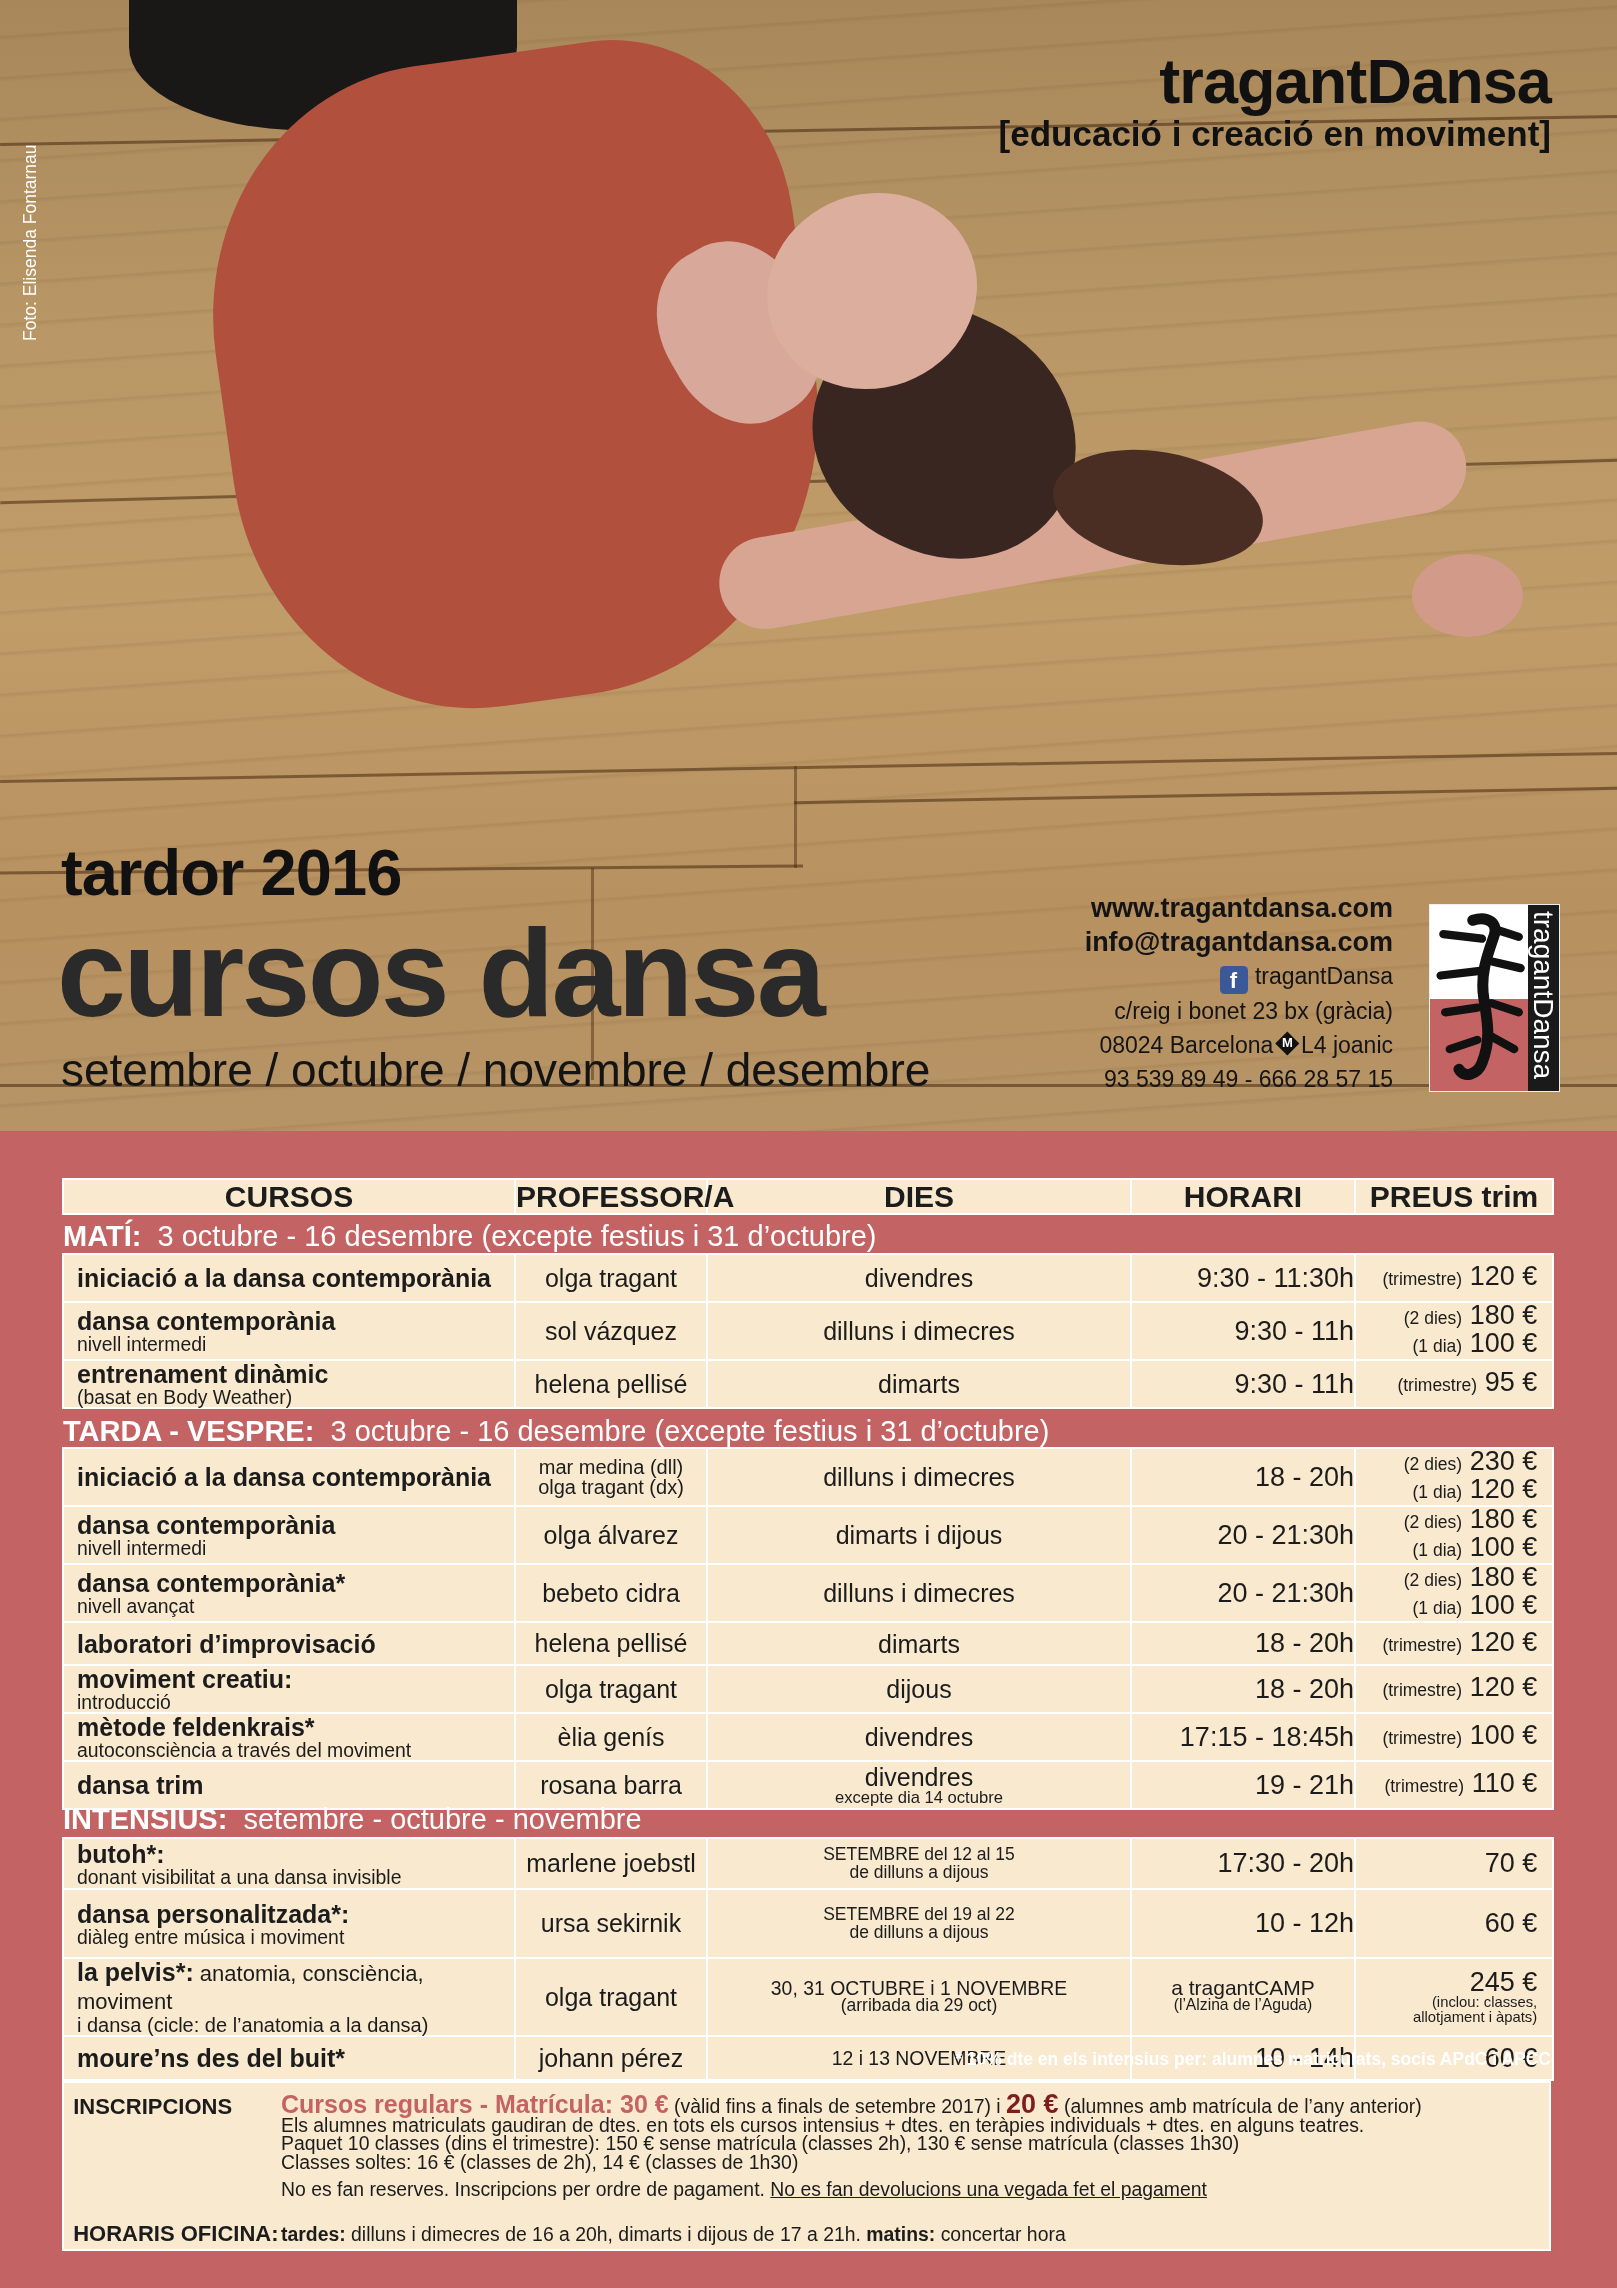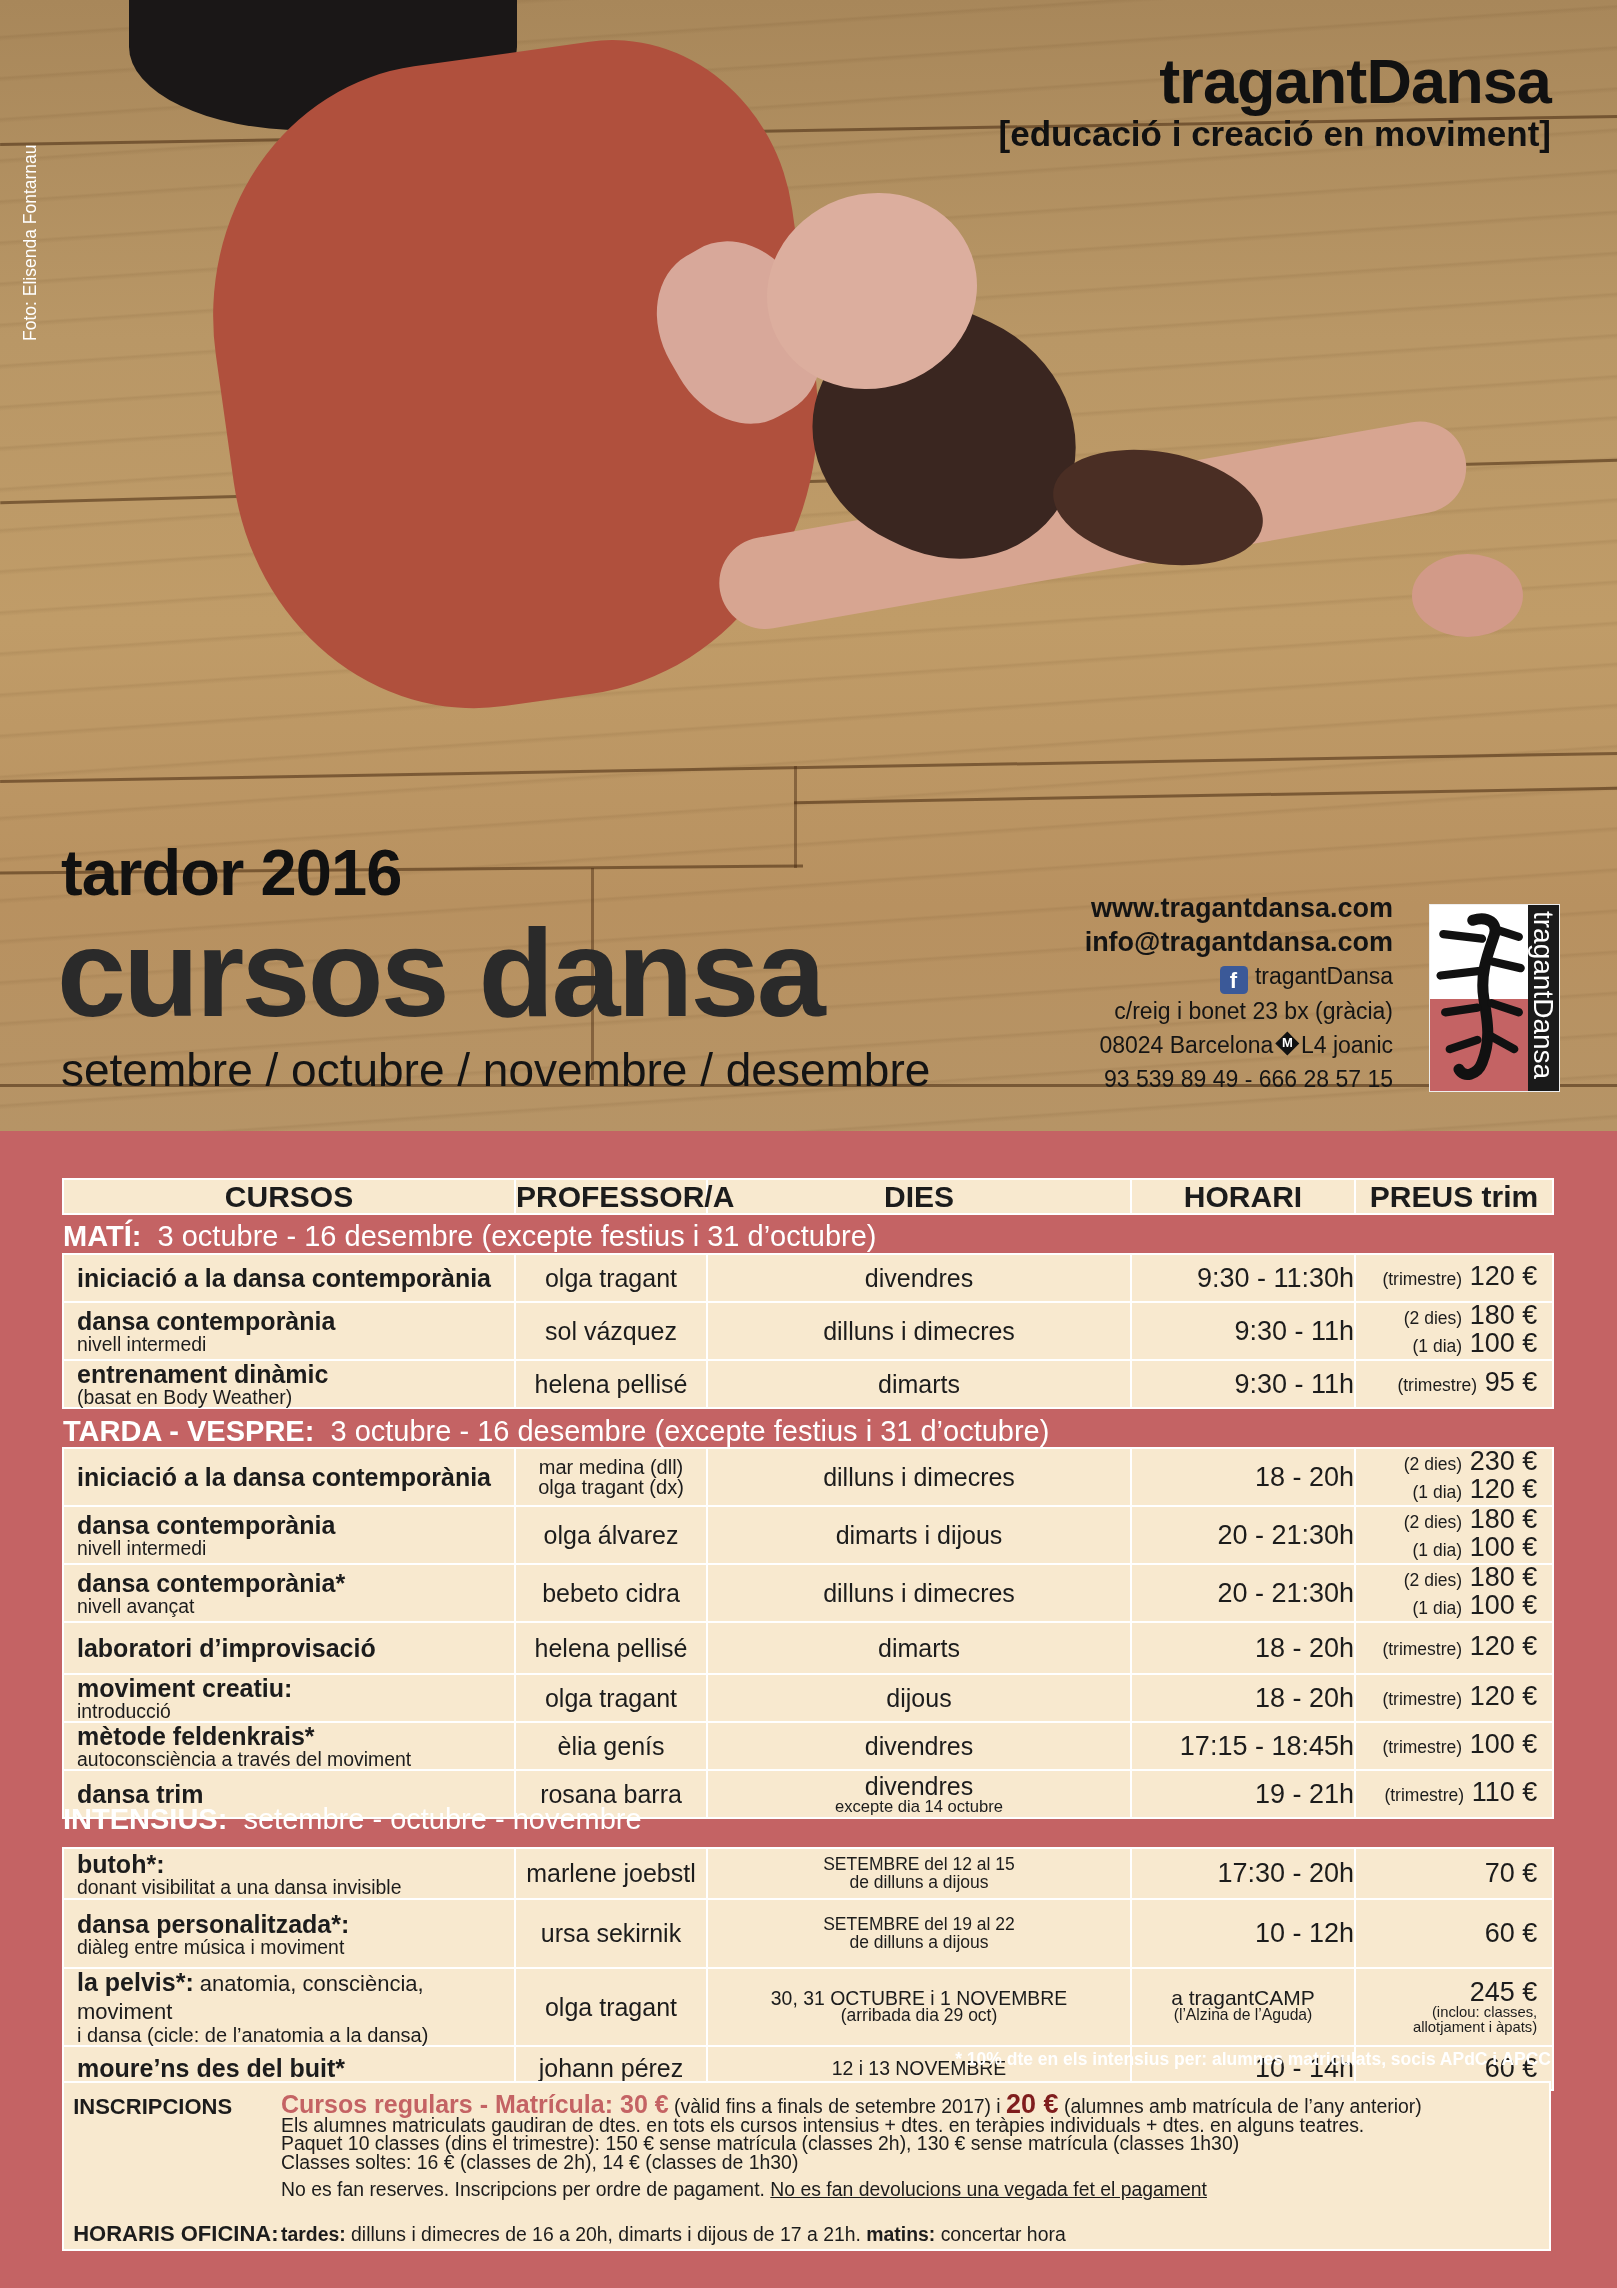--- a/index.html
+++ b/index.html
@@ -237,21 +237,21 @@
           <span class="csub">nivell avançat</span>
         </td>
     <td class="prof">bebeto cidra</td>
     <td class="dies">dilluns i dimecres</td>
     <td class="hor">20 - 21:30h</td>
     <td class="price">
           <span class="line"><small>(2 dies)</small> <span>180 €</span></span>
           <span class="line"><small>(1 dia)</small> <span>100 €</span></span>
         </td>
   </tr>
-  <tr style="height:52px">
+  <tr style="height:43px">
     <td class="course">
           <span class="cname">laboratori d’improvisació</span>
         </td>
     <td class="prof">helena pellisé</td>
     <td class="dies">dimarts</td>
     <td class="hor">18 - 20h</td>
     <td class="price"><small>(trimestre)</small> <span>120 €</span></td>
   </tr>
   <tr style="height:48px">
     <td class="course">
@@ -279,21 +279,21 @@
         </td>
     <td class="prof">rosana barra</td>
     <td class="dies"><span>divendres</span><span class="dies-sub">excepte dia 14 octubre</span></td>
     <td class="hor">19 - 21h</td>
     <td class="price"><small>(trimestre)</small> <span>110 €</span></td>
   </tr>
 </tbody>
   </table>
 
 <div class="sec" style="top:1803px;"><b>INTENSIUS:</b>&nbsp; <span>setembre - octubre - novembre</span></div>
-<table class="tbl" style="top:1837px;margin-top:10px;">
+<table class="tbl" style="top:1837px;">
   <colgroup>
       <col class="c1">
       <col class="c2">
       <col class="c3">
       <col class="c4">
       <col class="c5">
     </colgroup>
   <tbody>
       <tr style="height:51px">
     <td class="course">

